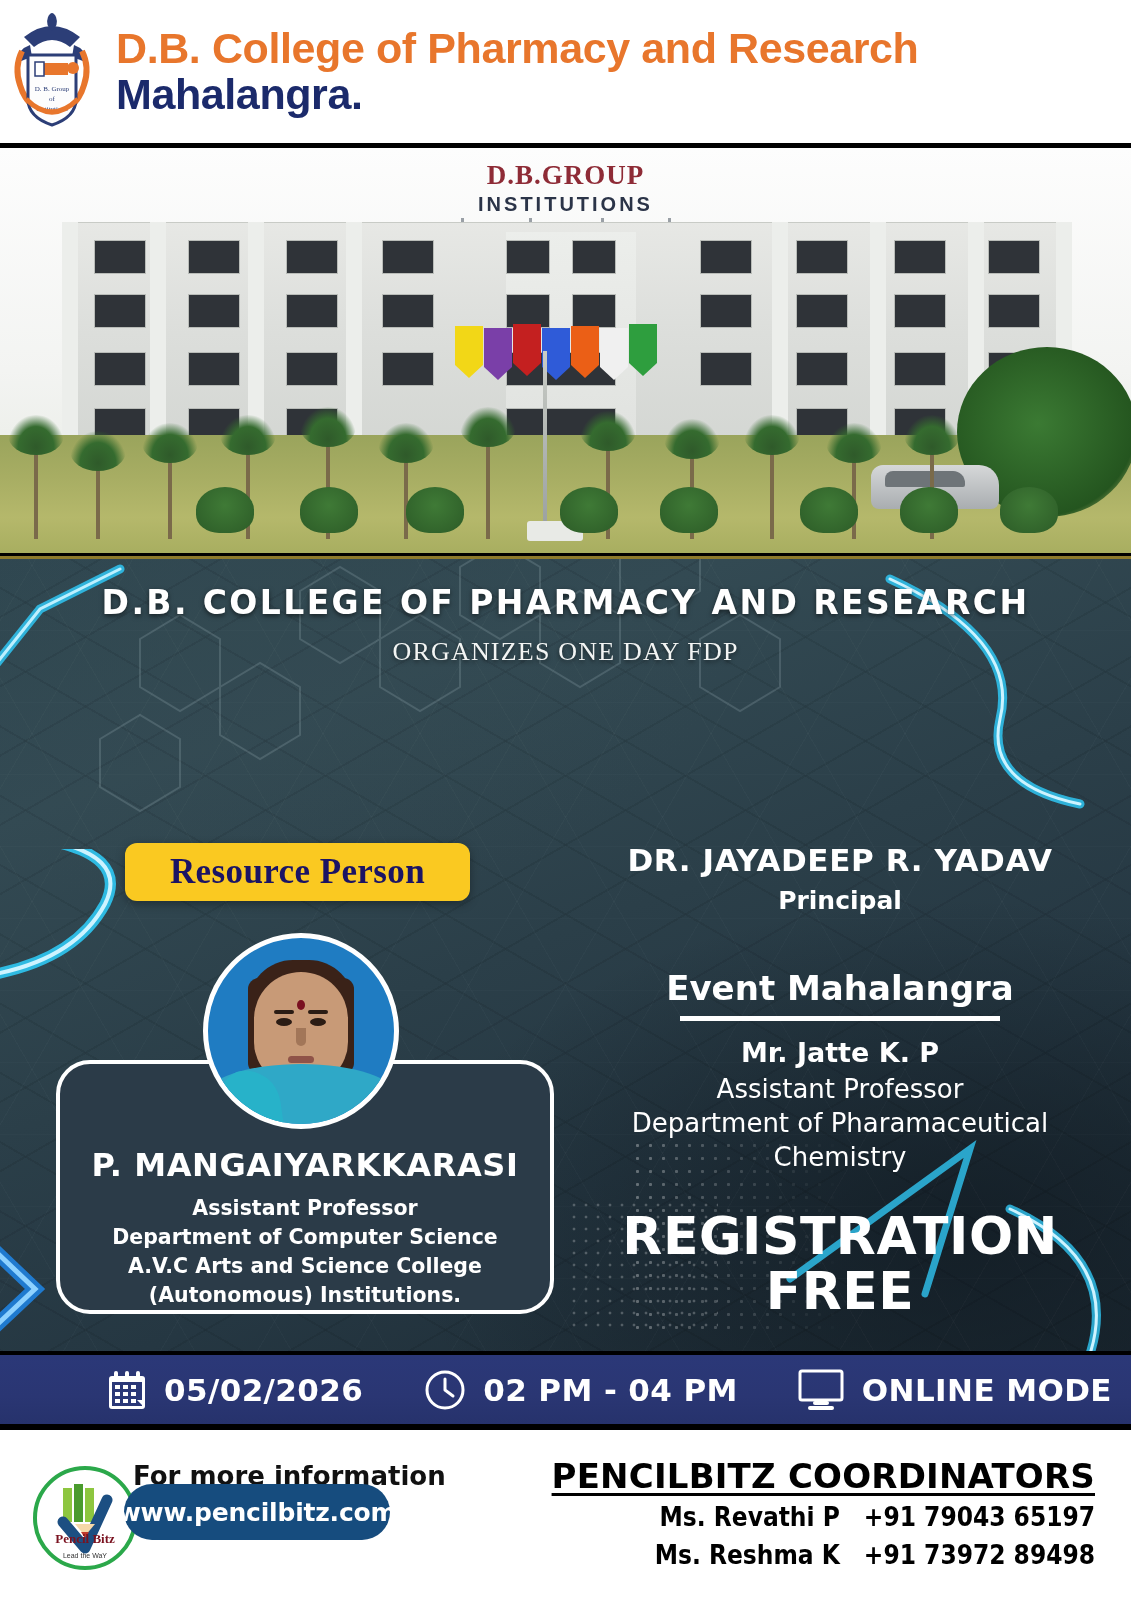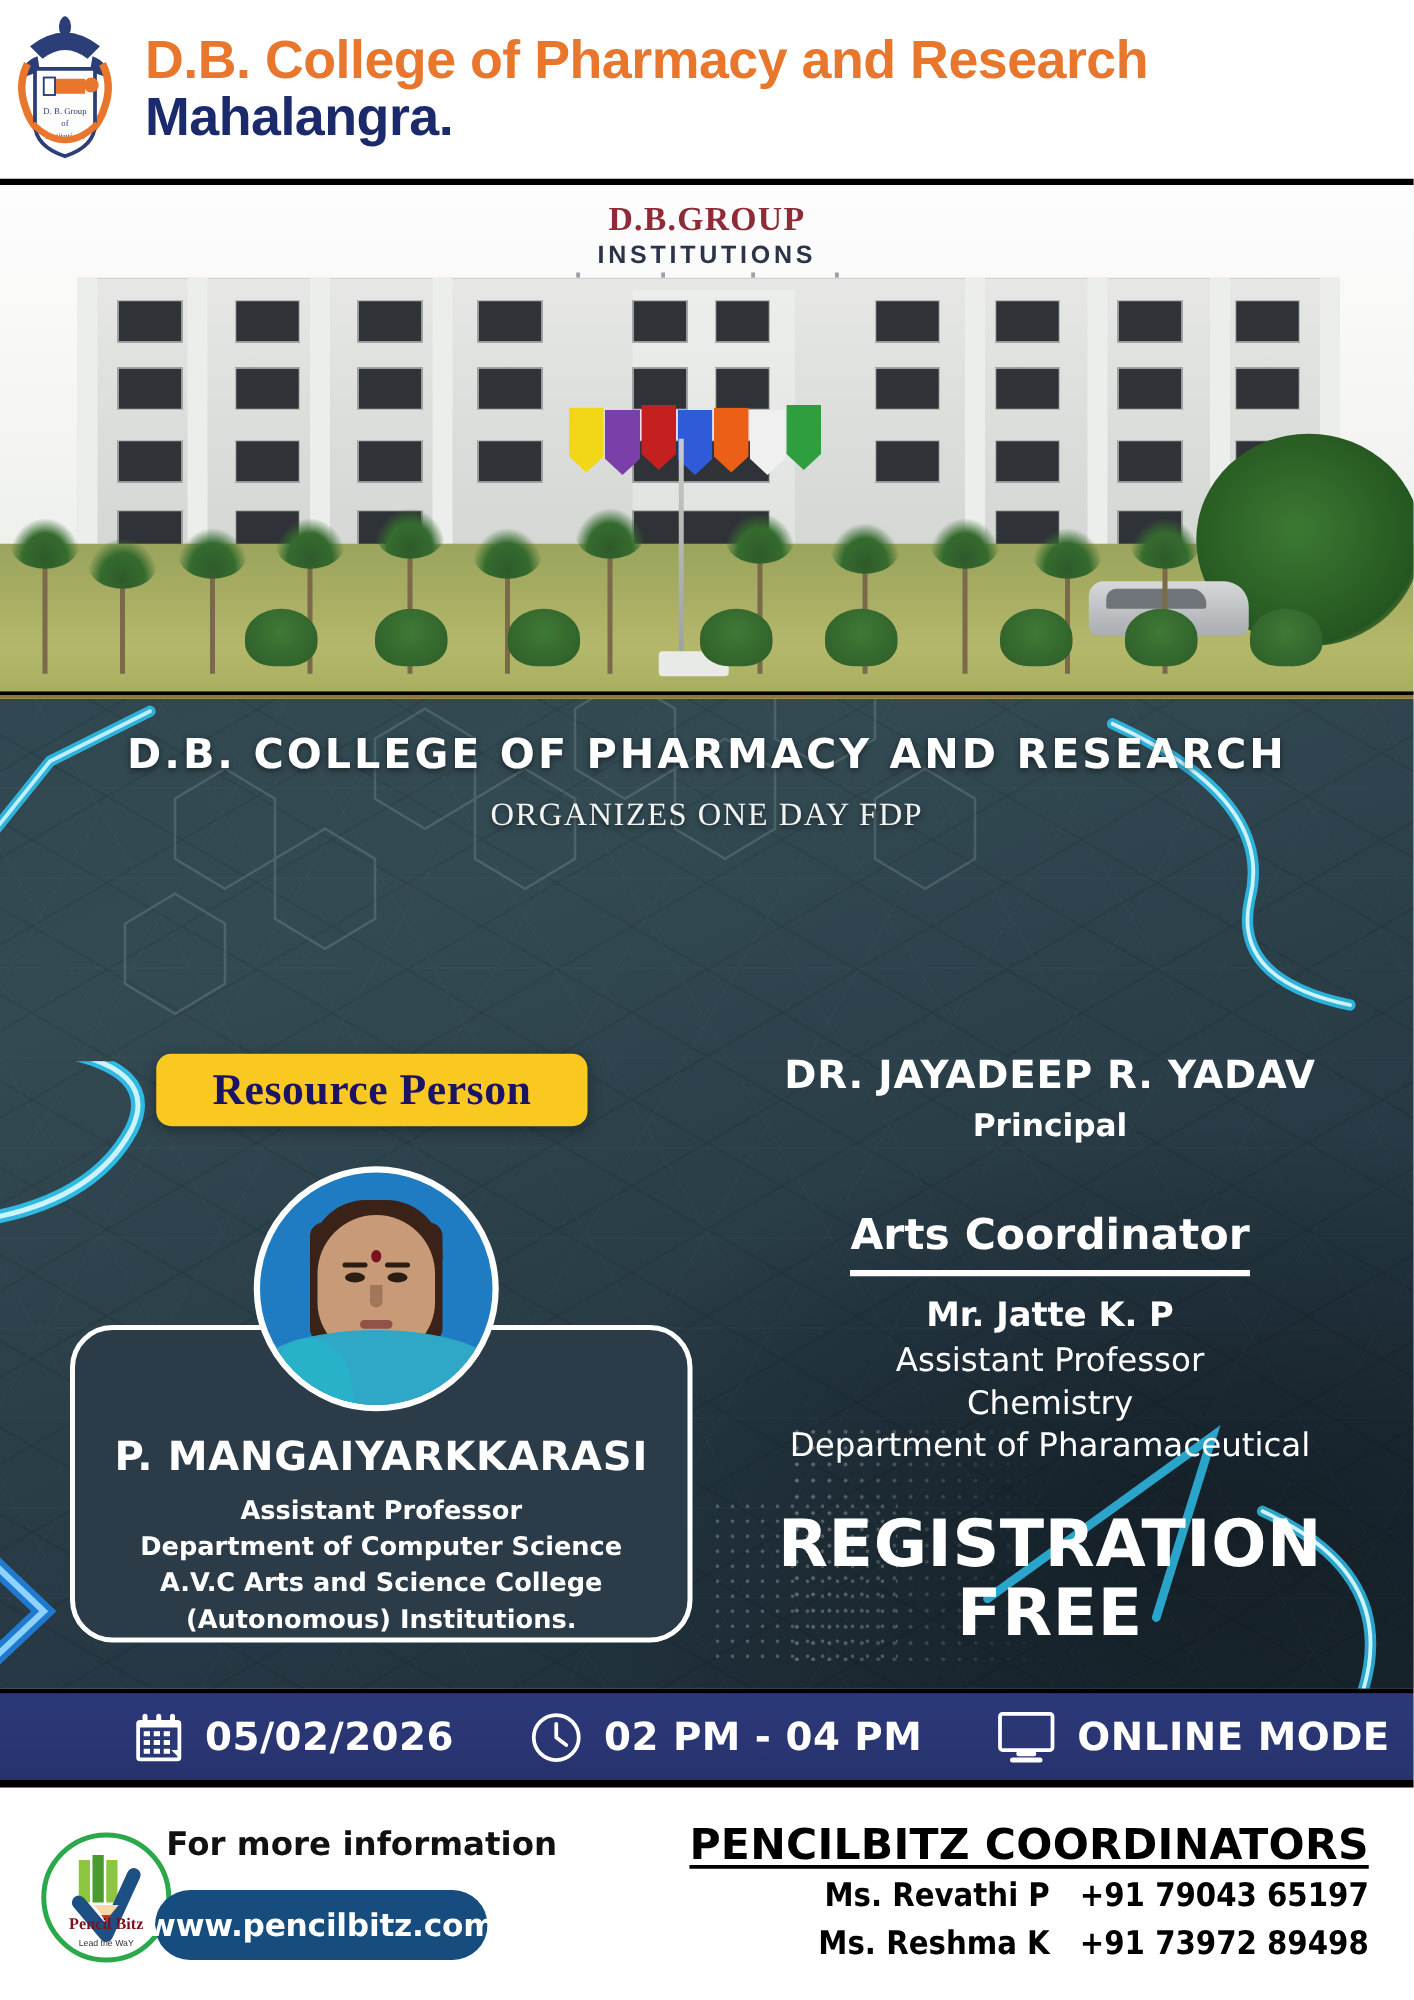--- a/index.html
+++ b/index.html
@@ -244,21 +244,21 @@
   }
   .pb-logo .word { position:absolute; left:0; right:0; bottom:19px; text-align:center;
     font-family:"Liberation Serif", serif; font-weight:bold; font-size:13px; color:#7a1220; }
   .pb-logo .tag { position:absolute; left:0; right:0; bottom:7px; text-align:center;
     font-size:7px; color:#333; }
   .more-info {
     position:absolute; left:133px; top:25px; color:#111; font-size:26px; font-weight:bold;
     font-family:"DejaVu Sans", sans-serif;
   }
   .web-pill {
-    position:absolute; left:124px; top:76px; width:266px; height:56px;
+    position:absolute; left:124px; top:48px; width:266px; height:56px;
     background:#164C7E; border-radius:28px; display:flex; align-items:center; justify-content:center;
   }
   .web-pill span { color:#ffffff; font-size:25px; font-weight:bold;
                    font-family:"DejaVu Sans", sans-serif; letter-spacing:-.2px; }
   .coord-title {
     position:absolute; right:36px; top:20px; color:#000; font-size:34px; font-weight:bold;
     letter-spacing:.2px; font-family:"DejaVu Sans", sans-serif; text-decoration:underline;
     text-underline-offset:5px; text-decoration-thickness:3px;
   }
   .coord-row {
@@ -489,27 +489,27 @@
       <div>Assistant Professor</div>
       <div>Department of Computer Science</div>
       <div>A.V.C Arts and Science College</div>
       <div>(Autonomous) Institutions.</div>
     </div>
   </div>
 
   <div class="principal-name">DR. JAYADEEP R. YADAV</div>
   <div class="principal-role">Principal</div>
 
-  <div class="coord-heading">Arts Coordinator</div>
+  <div class="coord-heading">Event Mahalangra</div>
   <div class="coord-rule"></div>
   <div class="coord-name">Mr. Jatte K. P</div>
   <div class="coord-lines">
     <div>Assistant Professor</div>
+    <div>Department of Pharamaceutical</div>
     <div>Chemistry</div>
-    <div>Department of Pharamaceutical</div>
   </div>
 
   <div class="free-reg">
     <div>REGISTRATION</div>
     <div>FREE</div>
   </div>
 </div>
 
 <div class="infobar">
   <div class="info-item" style="margin-left:107px;">

